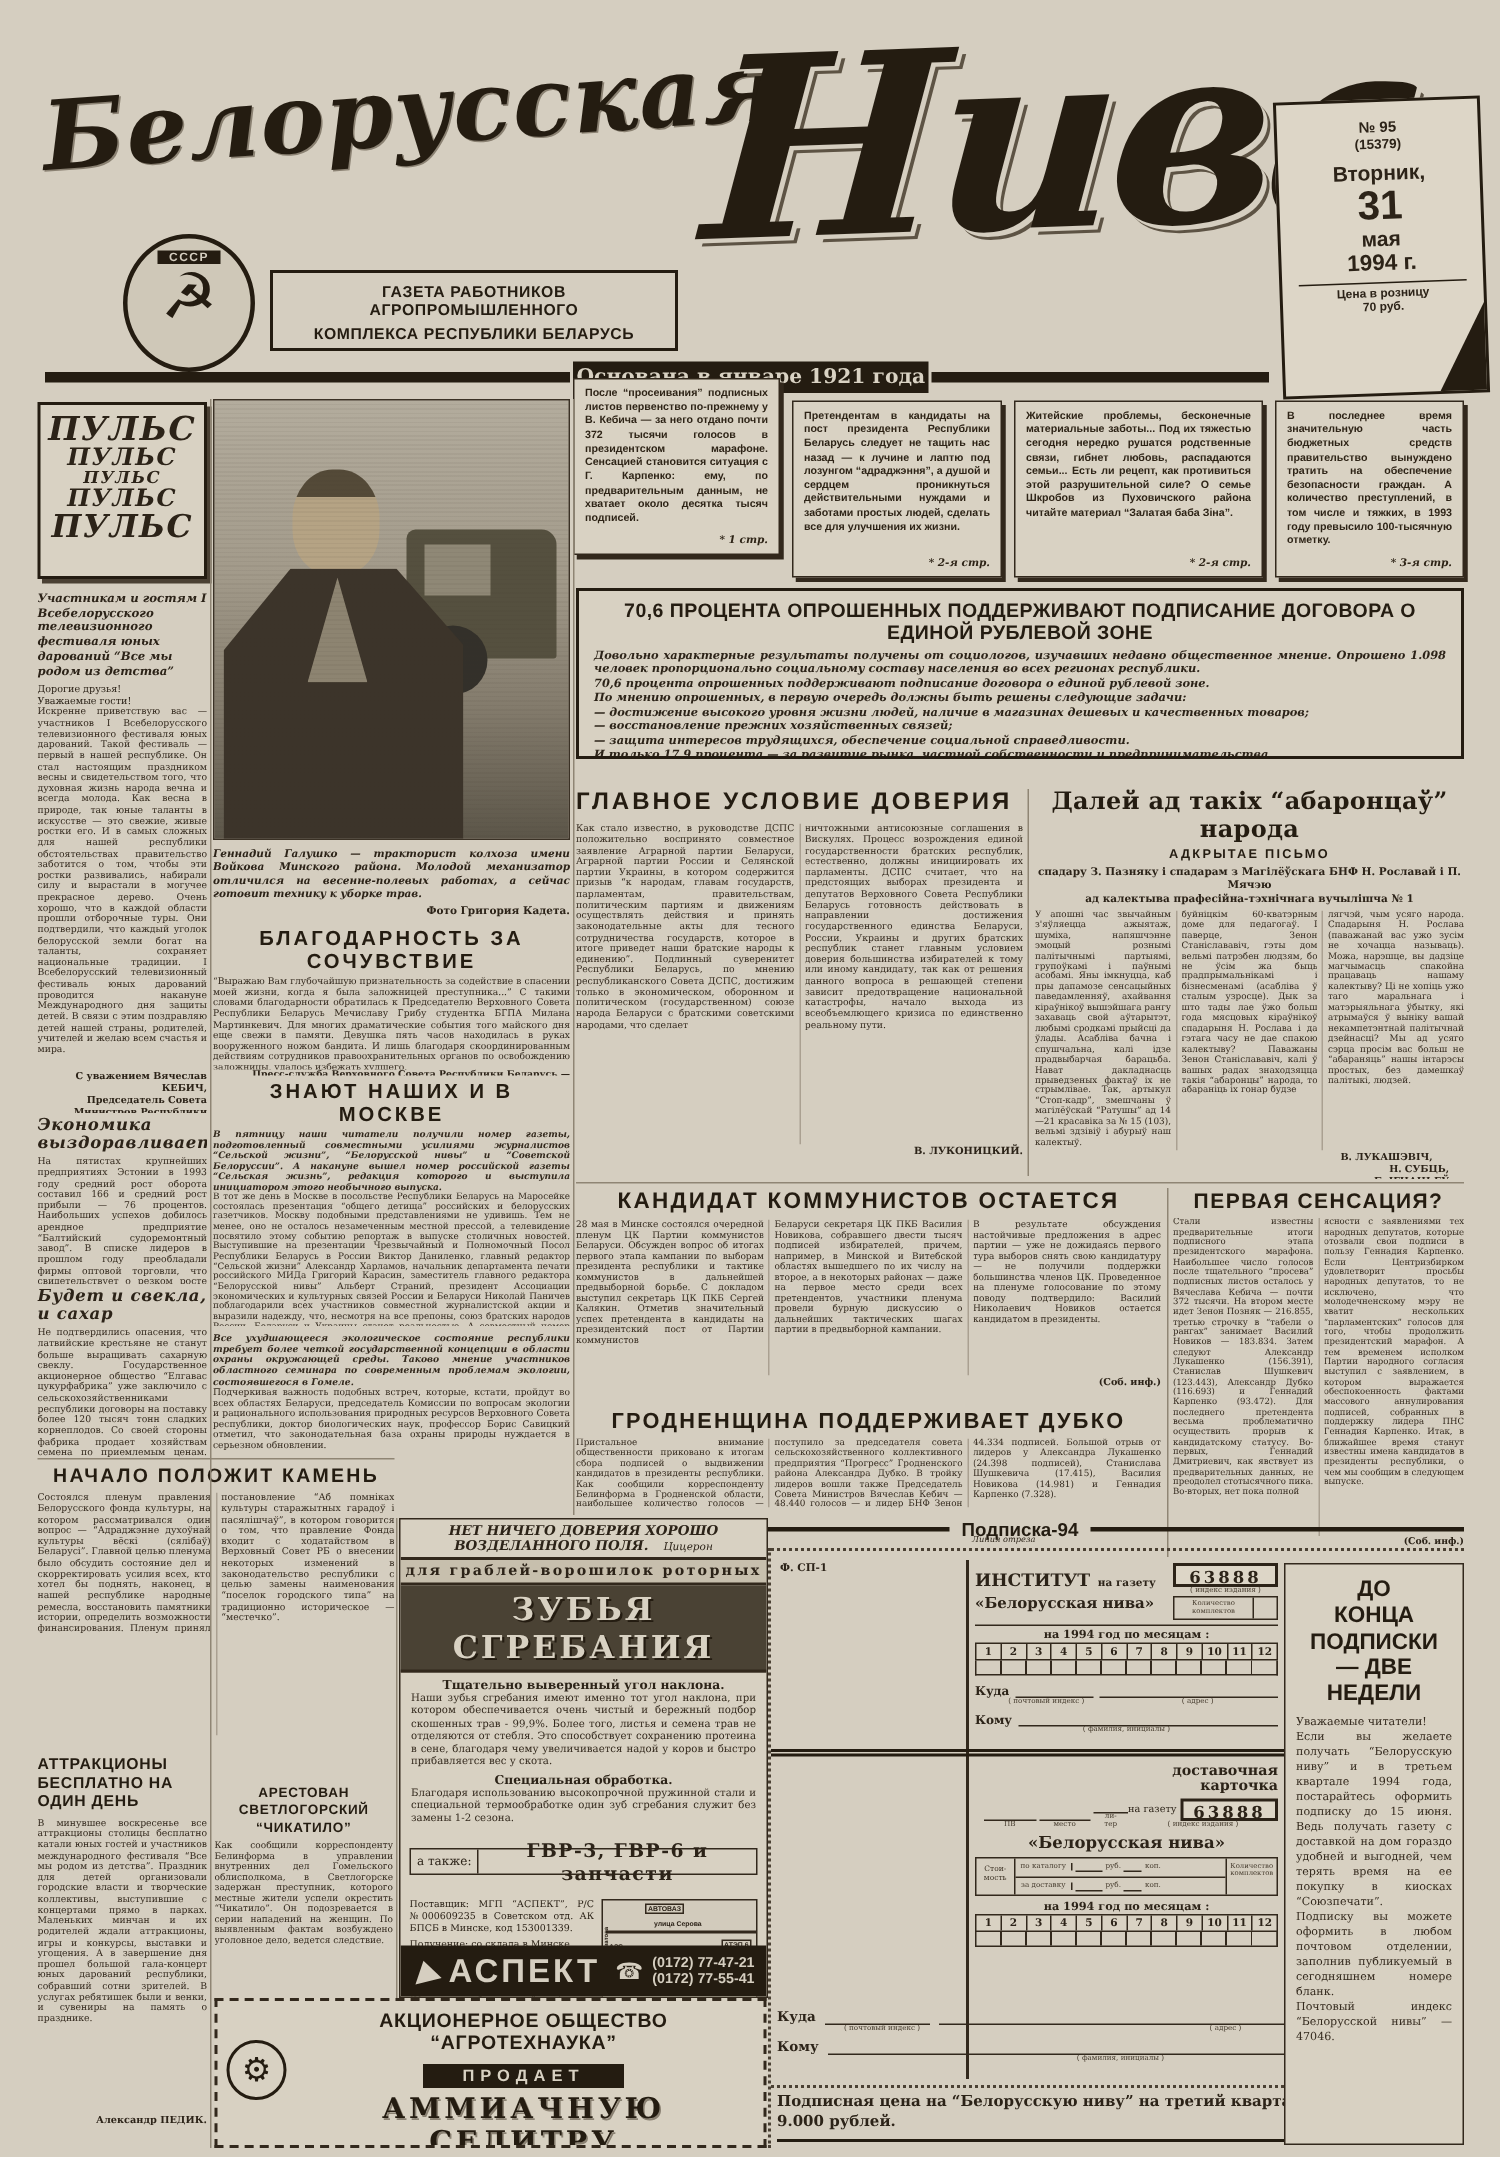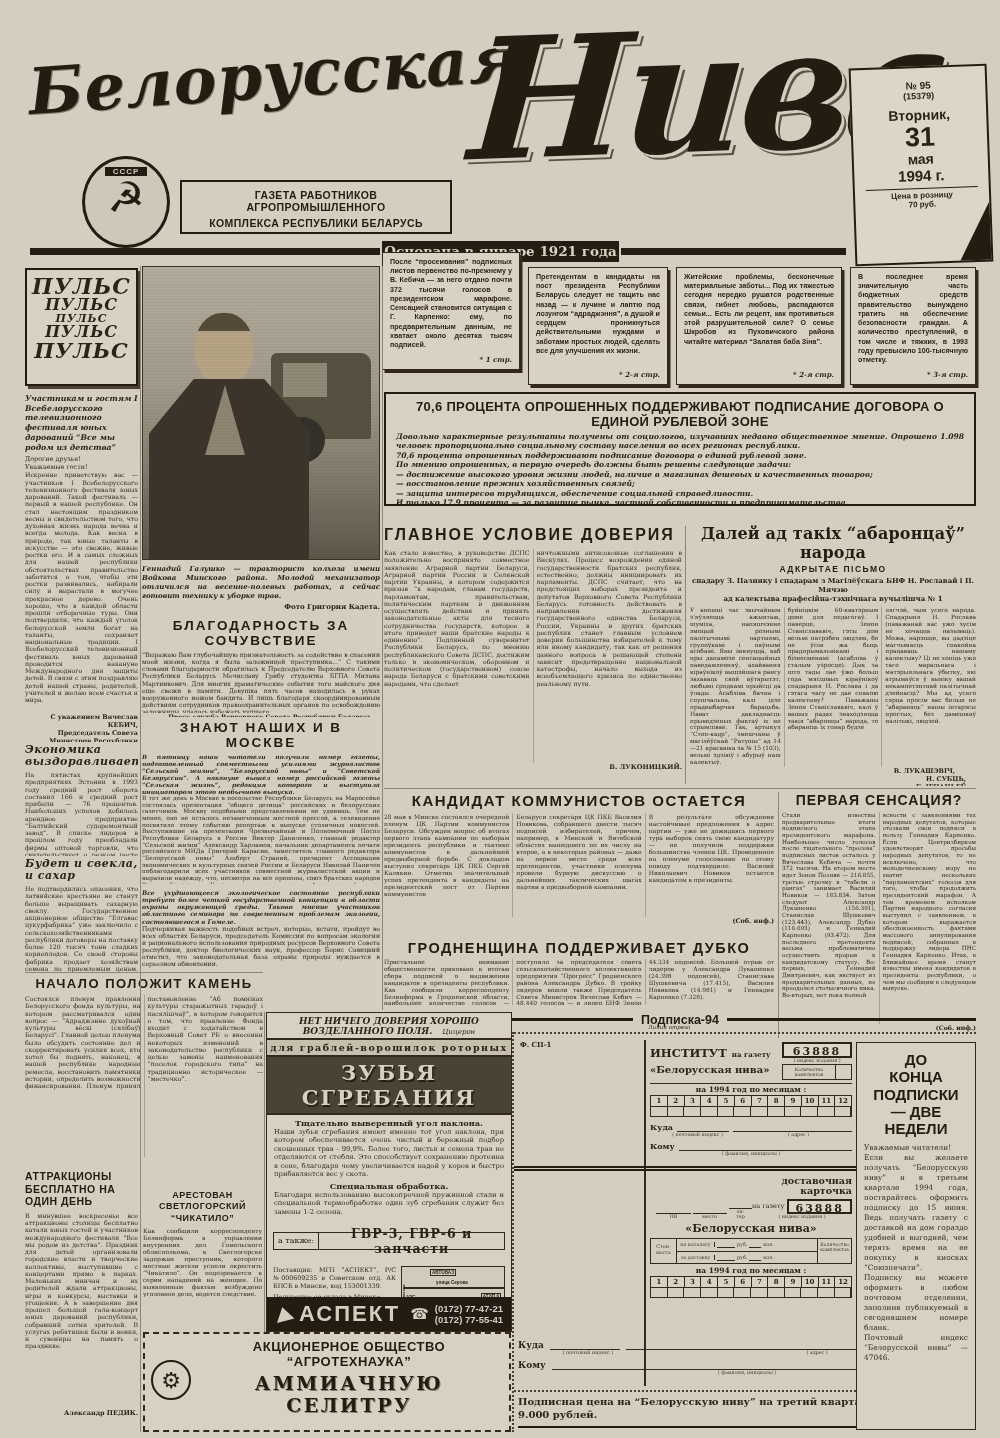--- a/index.html
+++ b/index.html
@@ -447,20 +447,23 @@
         <span class="b sans" style="color:#d5cec0;font-size:9.5px">(0172) 77-55-41</span>
       </span>
     </div>
   </div>
 
   <div class="abs" style="left:143px;top:1332px;width:368px;height:100px;border:2.5px dashed #32281c;background:#d8d1c2;padding:5px 8px 4px 52px;overflow:hidden">
     <div style="position:absolute;left:6px;top:26px;width:40px;height:40px;border:2.5px solid #241c11;border-radius:50%;text-align:center;font-size:22px;line-height:38px;color:#241c11">
       <span>⚙</span>
     </div>
     <div class="hl" style="font-size:13px;letter-spacing:.5px">АКЦИОНЕРНОЕ ОБЩЕСТВО “АГРОТЕХНАУКА”</div>
+    <div class="c" style="margin-top:3px">
+      <span style="display:inline-block;background:#241c11;color:#d8d1c2;font:bold 11px 'Liberation Sans',sans-serif;letter-spacing:4px;padding:2px 26px">ПРОДАЕТ</span>
+    </div>
     <div class="b c" style="font-size:19px;letter-spacing:2.5px;margin-top:3px;color:#241c11;text-shadow:1px 1px 0 #8a8172">АММИАЧНУЮ СЕЛИТРУ</div>
 
   </div>
 
   <div class="abs" style="left:140px;top:266px;width:1px;height:1166px;background:#8f8574"></div>
   <div class="abs" style="left:381.5px;top:266px;width:1px;height:744px;background:#8f8574"></div>
   <div class="abs" style="left:264px;top:1012px;width:1px;height:320px;background:#8f8574"></div>
   <div class="abs" style="left:25px;top:972px;width:238px;height:1px;background:#8f8574"></div>
 
 </div>

